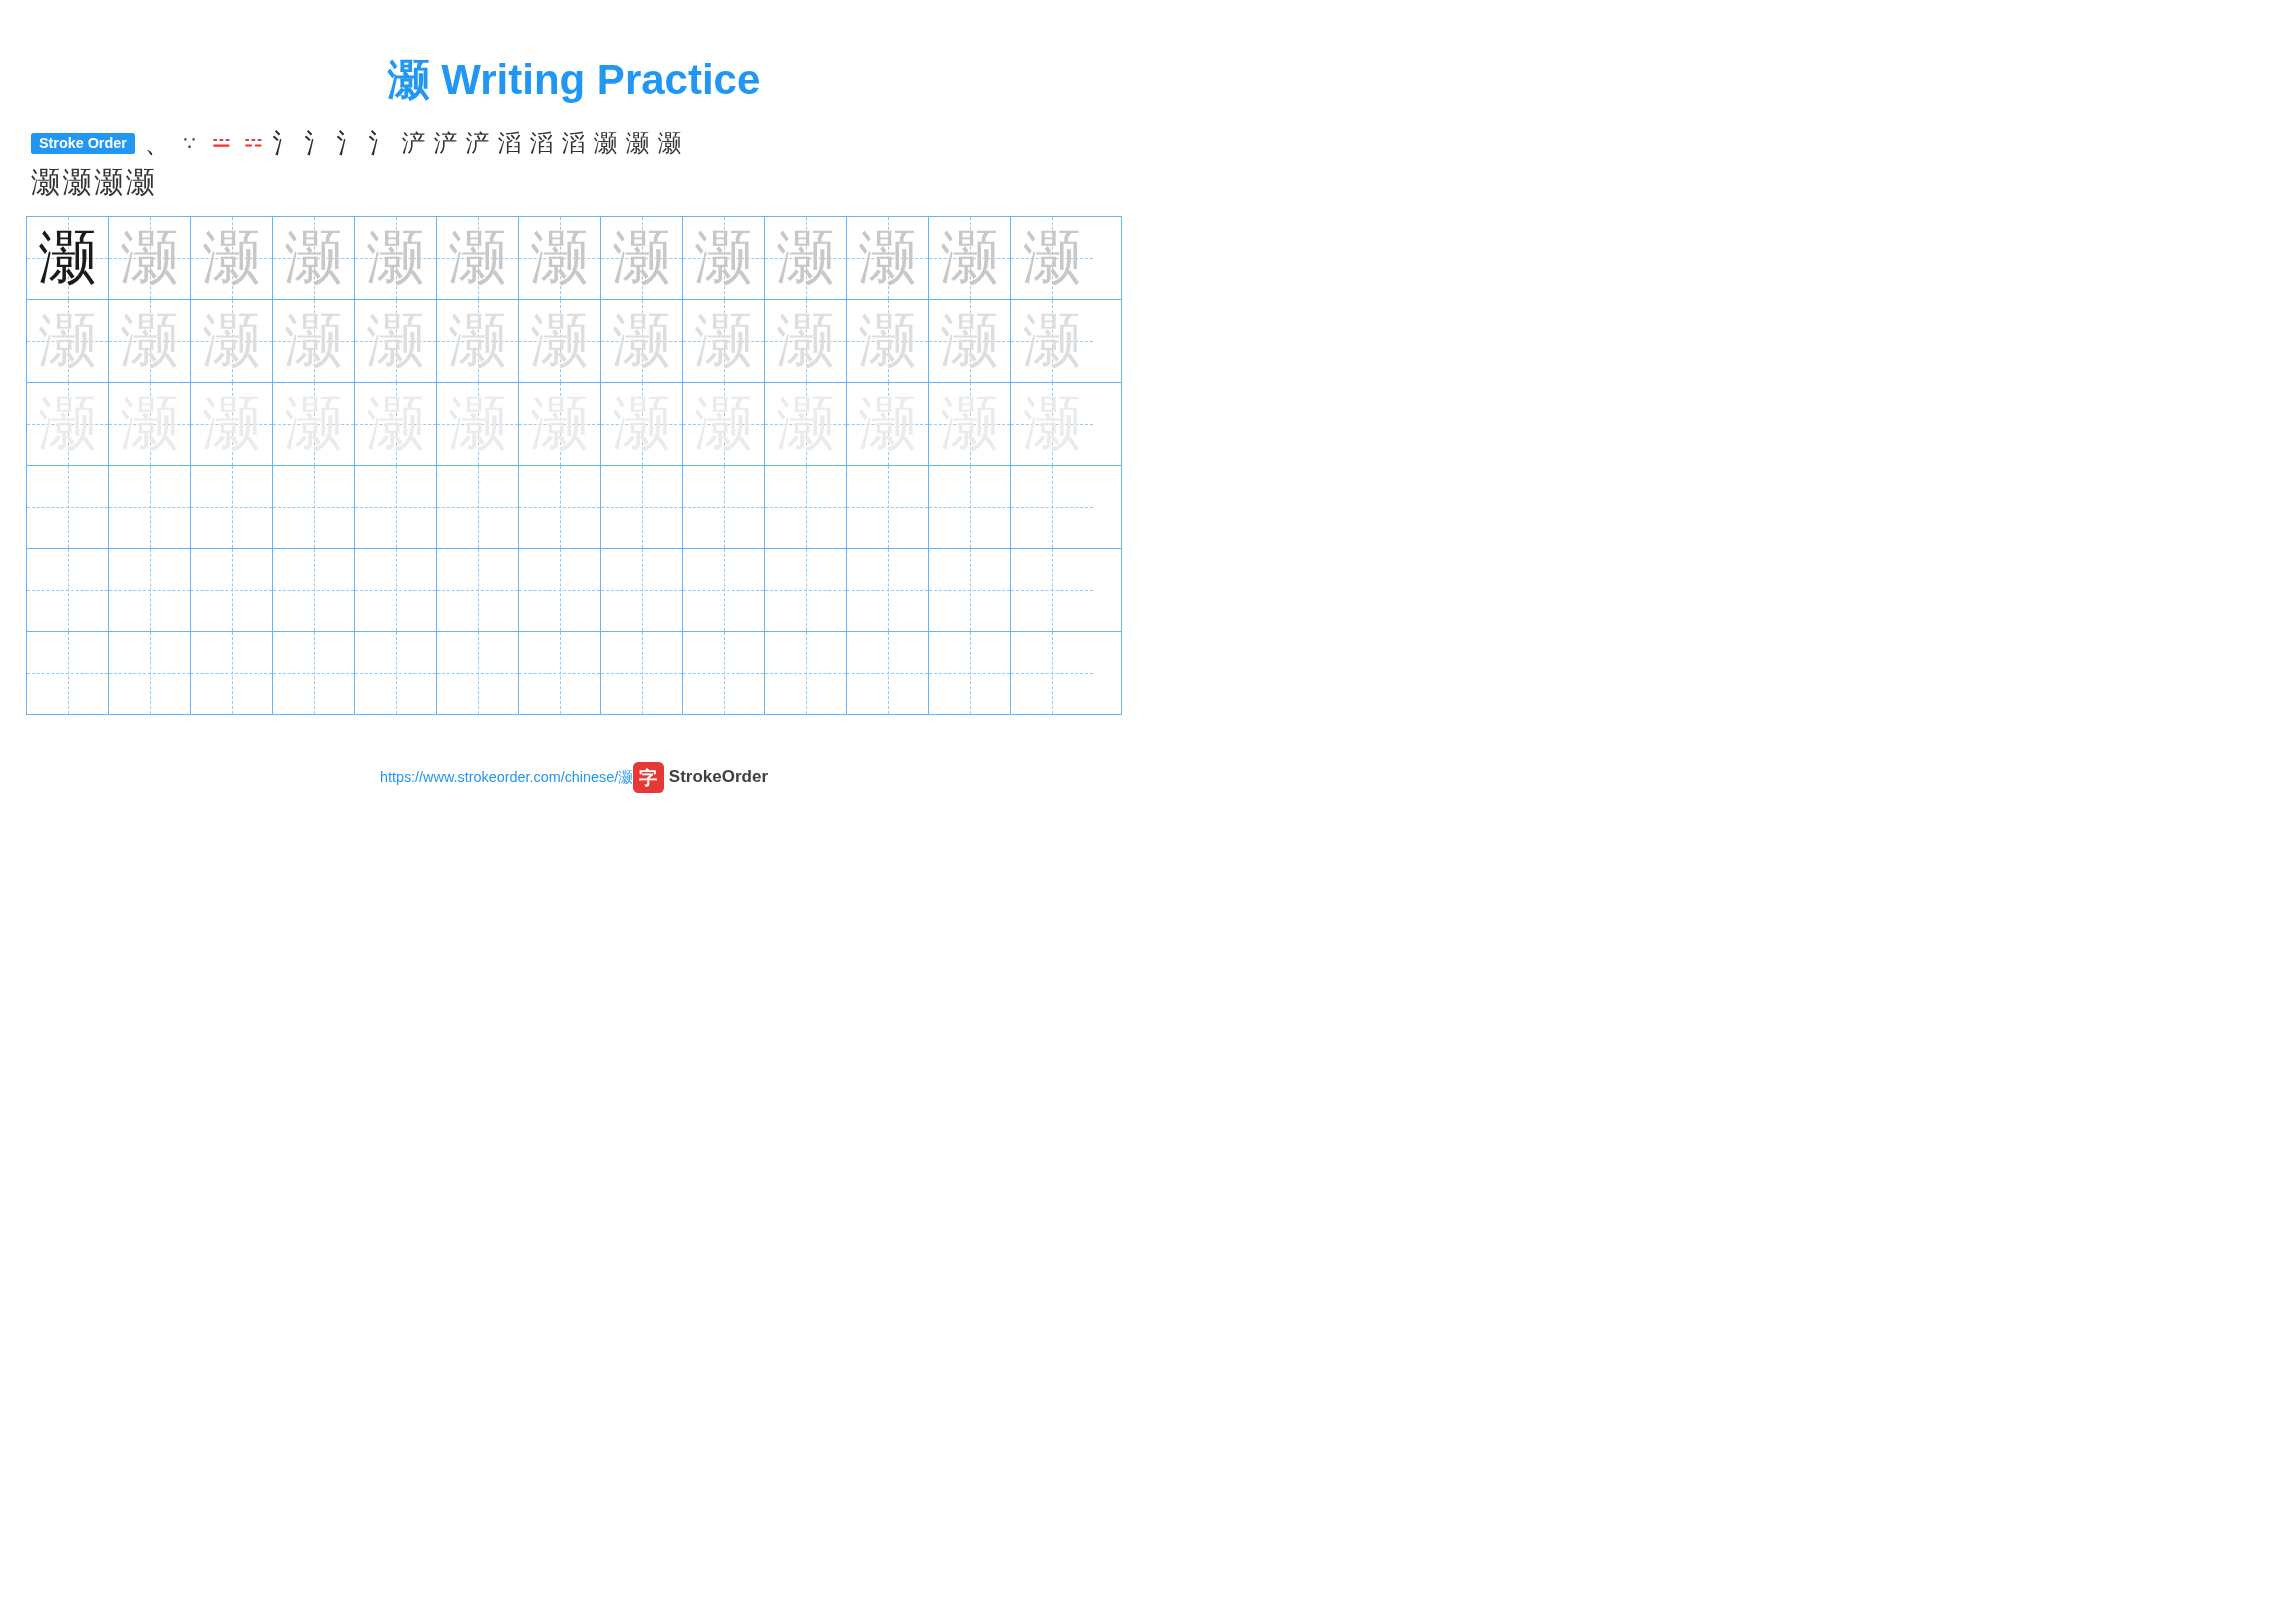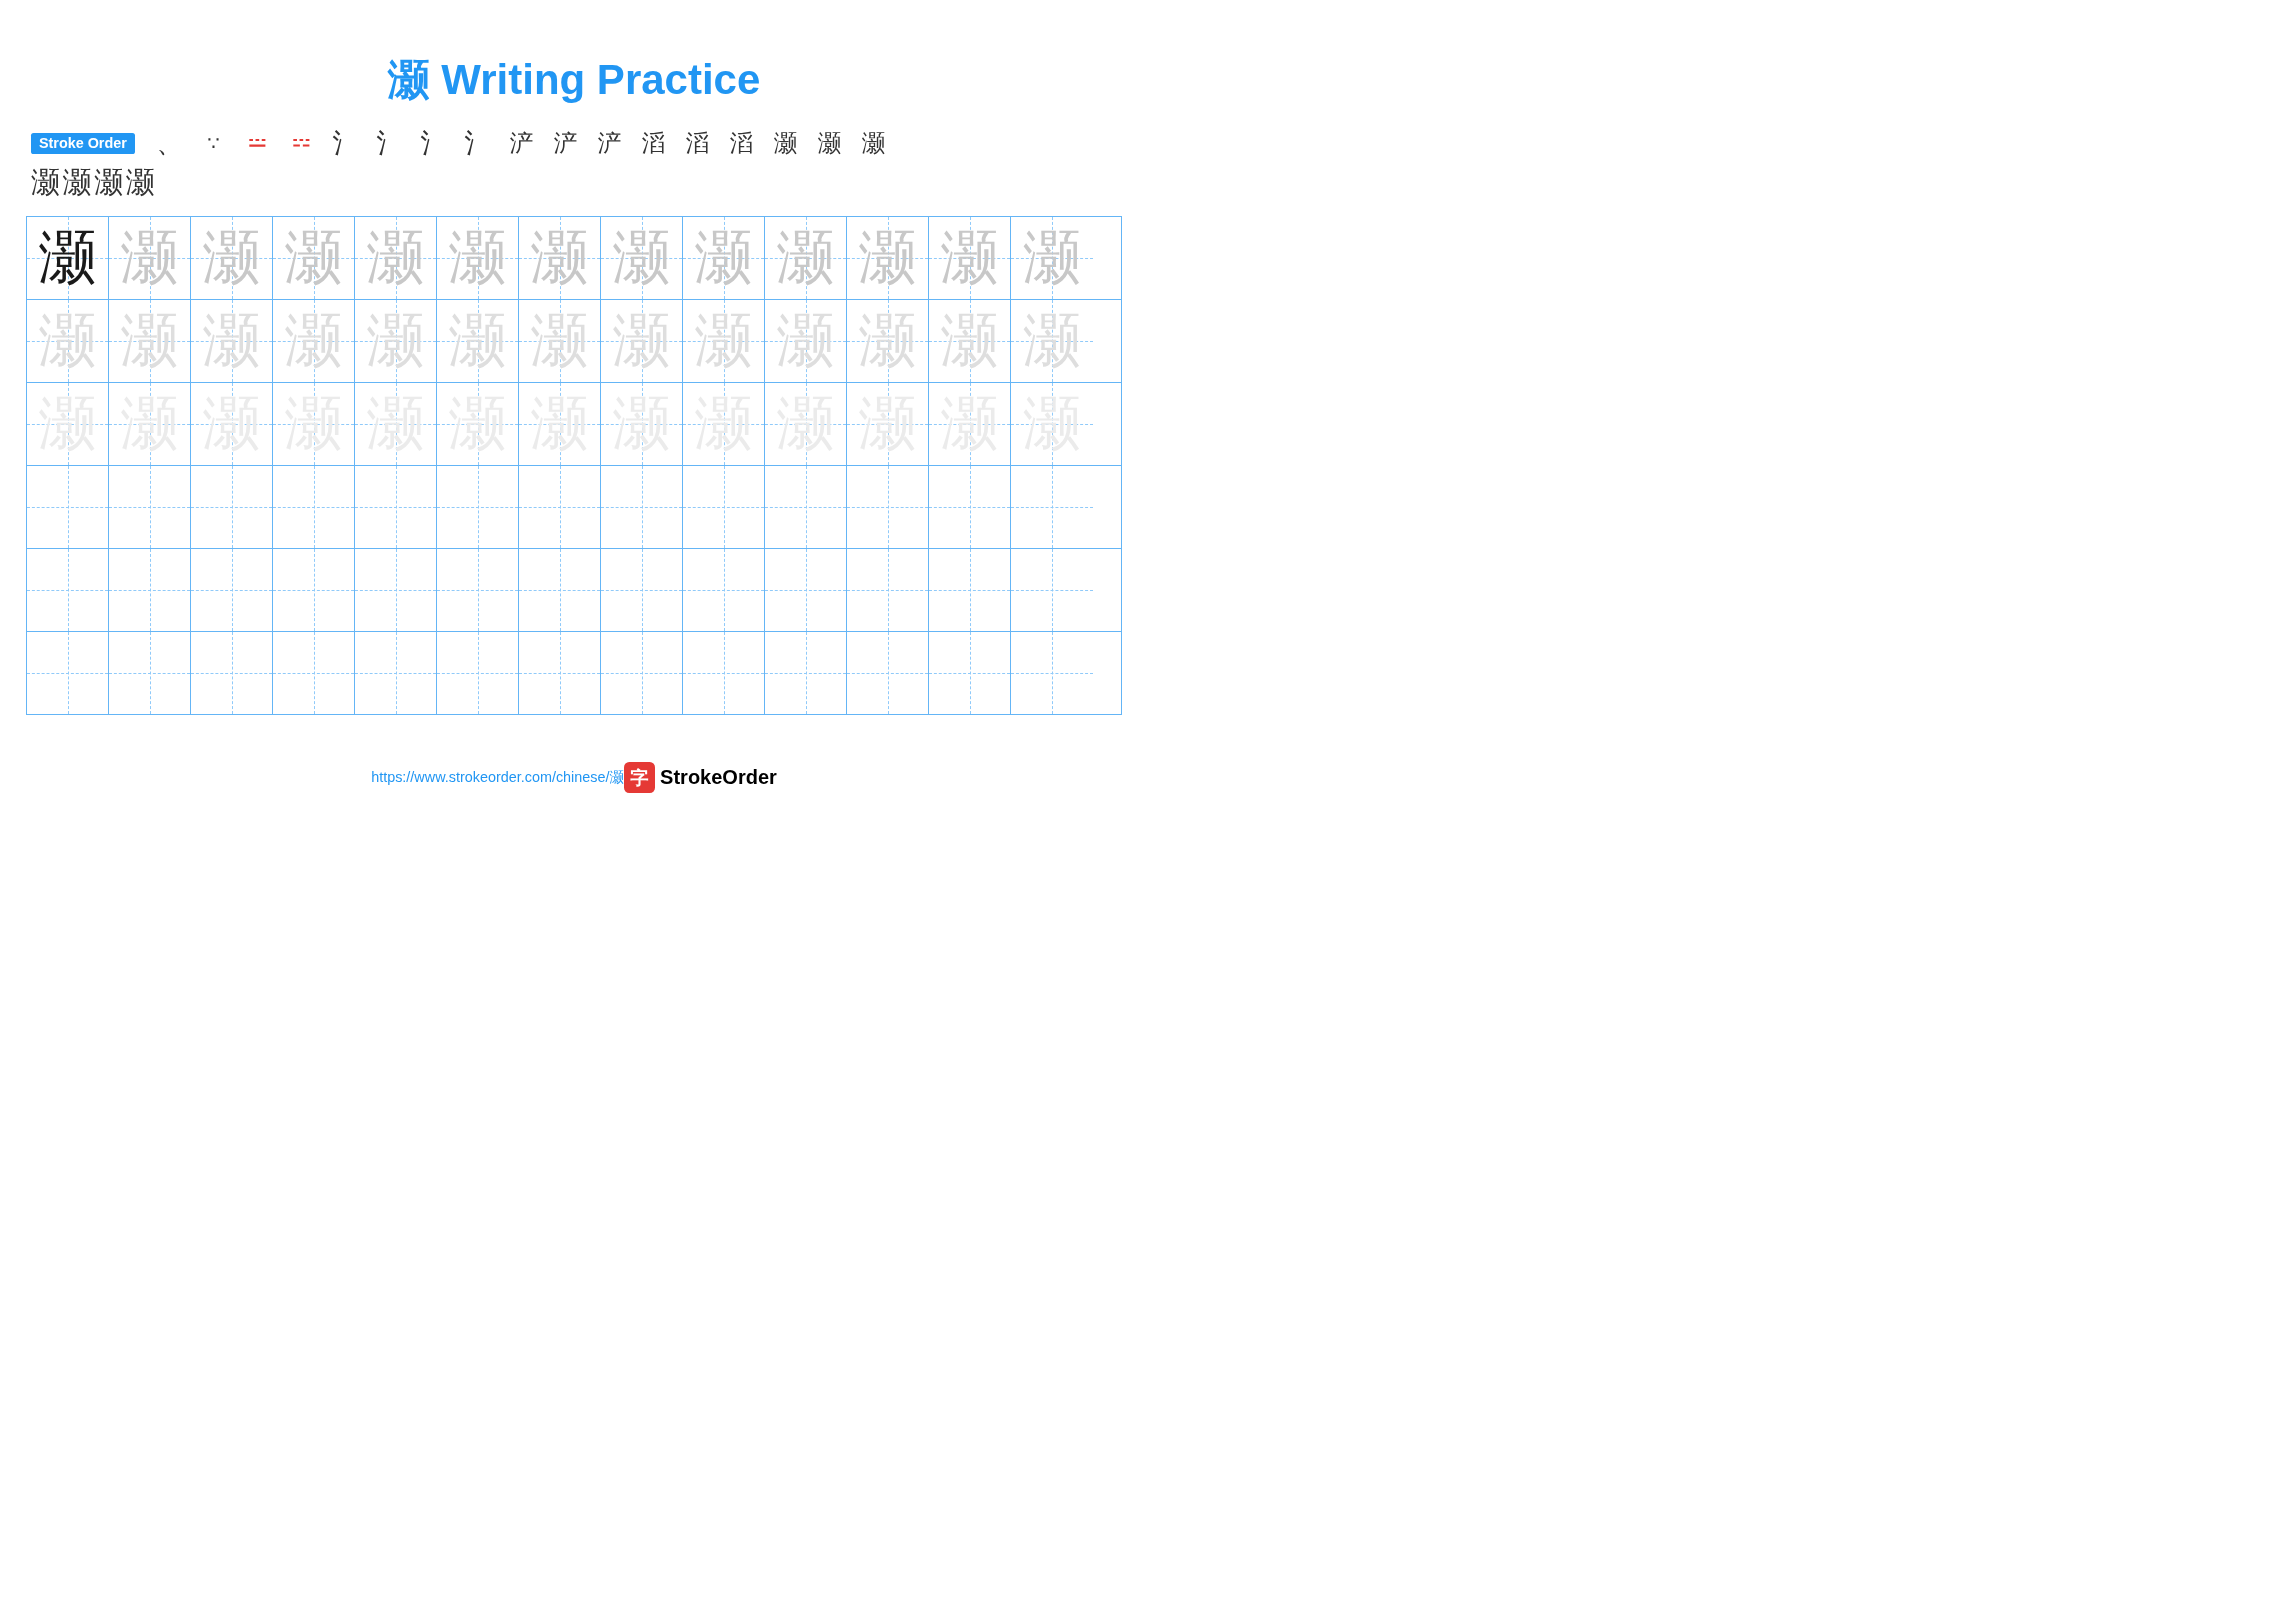--- a/index.html
+++ b/index.html
@@ -26,21 +26,21 @@
       color: #2196F3;
       font-family: Arial, sans-serif;
     }
 
     
     #stroke-order-section {
       padding: 5.2px 31px 2.6px 31px;
       display: flex;
       flex-wrap: wrap;
       align-items: center;
-      gap: 15px;
+      gap: 3px;
     }
 
     .stroke-order-badge {
       background: #2196F3;
       color: #fff;
       font-size: 14.4px;
       font-weight: bold;
       padding: 2.6px 7.9px;
       border-radius: 2.6px;
       font-family: Arial, sans-serif;
@@ -164,23 +164,23 @@
       display: flex;
       align-items: center;
       justify-content: center;
       color: white;
       font-size: 18.3px;
       font-weight: bold;
       font-family: serif;
     }
 
     #footer-logo-text {
-      font-size: 20px;
+      font-size: 17px;
       font-weight: bold;
-      color: #000000;
+      color: #404040;
       font-family: Arial, sans-serif;
     }
   </style>
 </head>
 <body>
 
 <div id="page-title">
   <h1>
     <span style="color:#2196F3;">灏</span><span> Writing Practice</span>
   </h1>

